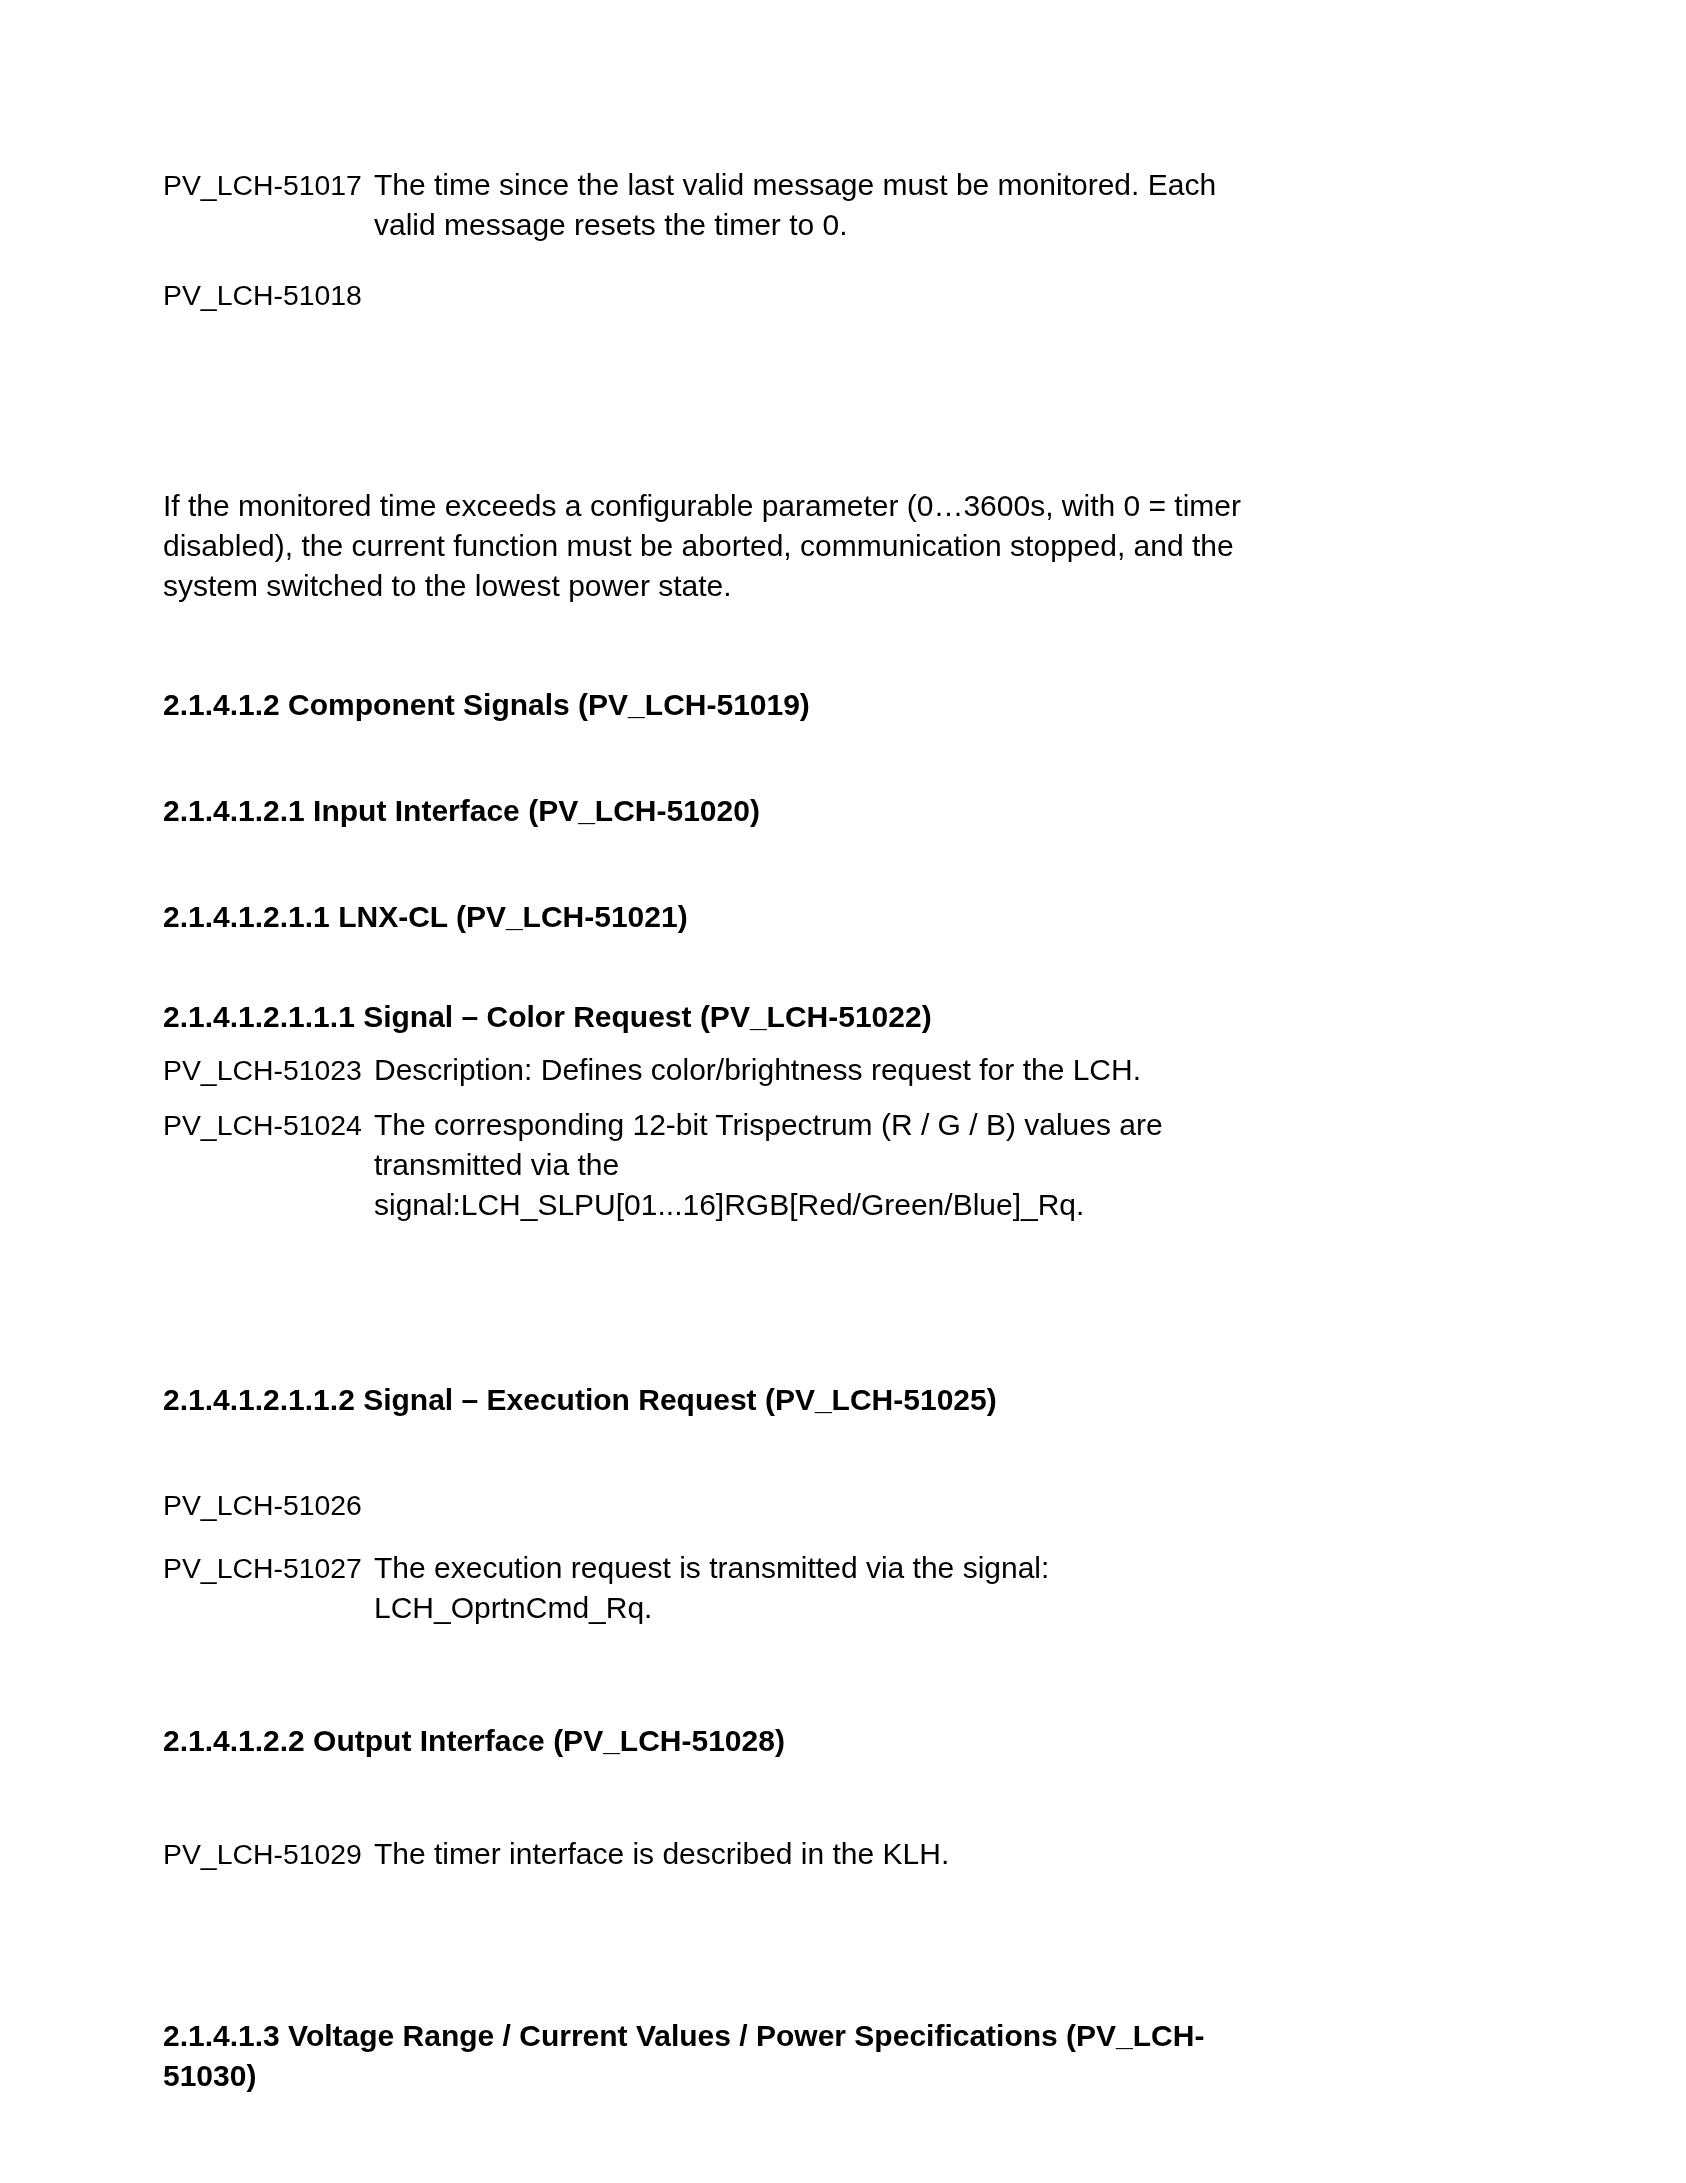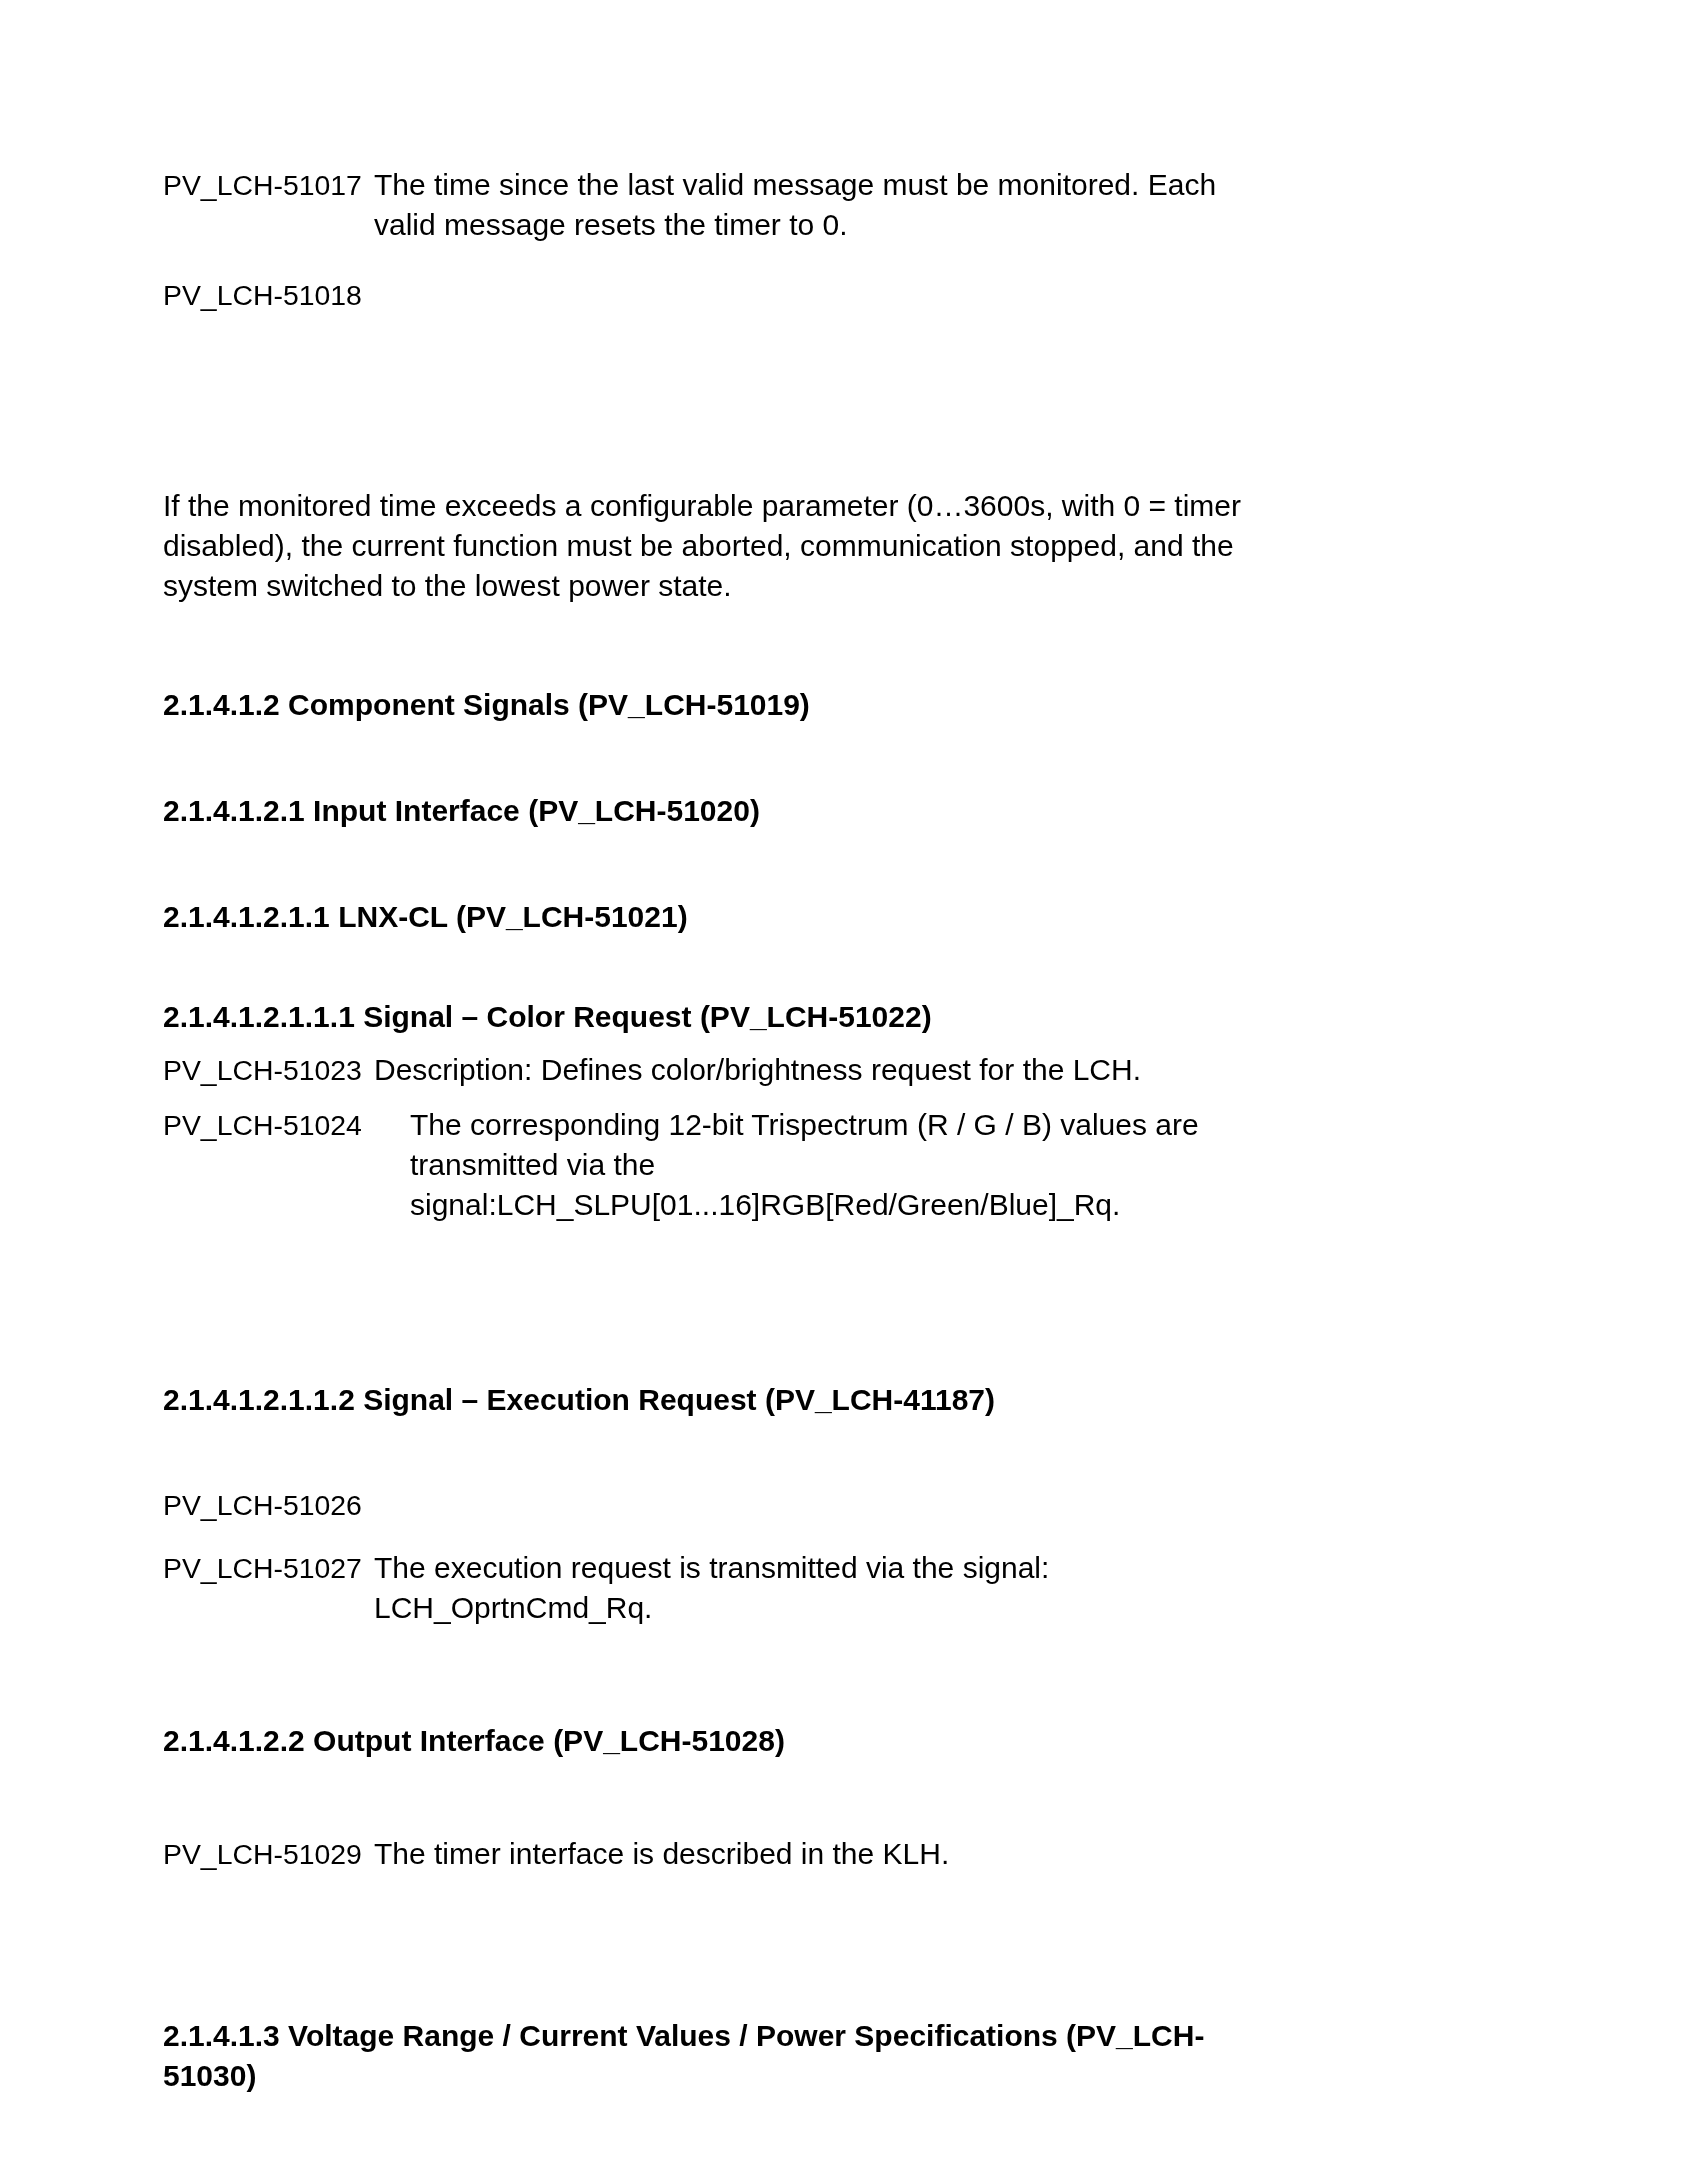--- a/index.html
+++ b/index.html
@@ -37,21 +37,21 @@
     font-weight: bold;
     font-size: 30px;
     line-height: 40px;
   }
   
   .mt45  { margin-top: 30px; flex-direction: column; }
   .mt120 { margin-top: 79px; }
   .mt100 { margin-top: 66px; }
   .mt90  { margin-top: 60px; }
   .mt20  { margin-top: 13.2px; }
-  .mt22  { margin-top: 14.6px; gap: 36px; }
+  .mt22  { margin-top: 14.6px; }
   .mt235 { margin-top: 155px; }
   .mt98  { margin-top: 65px; }
   .mt35  { margin-top: 23px; }
   .mt140 { margin-top: 93px; }
   .mt110 { margin-top: 73px; }
   .mt215 { margin-top: 142px; }
   .mt136 { margin-top: 90px; }
 </style>
 </head>
 <body>
@@ -79,21 +79,21 @@
   <div class="req mt20">
     <span class="rid">PV_LCH-51023</span>
     <span class="rtext">Description: Defines color/brightness request for the LCH.</span>
   </div>
 
   <div class="req mt22">
     <span class="rid">PV_LCH-51024</span>
     <span class="rtext">The corresponding 12-bit Trispectrum (R / G / B) values are transmitted via the signal:LCH_SLPU[01...16]RGB[Red/Green/Blue]_Rq.</span>
   </div>
 
-  <h2 class="hd mt235">2.1.4.1.2.1.1.2 Signal – Execution Request (PV_LCH-41187)</h2>
+  <h2 class="hd mt235">2.1.4.1.2.1.1.2 Signal – Execution Request (PV_LCH-51025)</h2>
 
   <div class="req mt98">
     <span class="rid">PV_LCH-51026</span>
   </div>
 
   <div class="req mt35">
     <span class="rid">PV_LCH-51027</span>
     <span class="rtext">The execution request is transmitted via the signal: LCH_OprtnCmd_Rq.</span>
   </div>
 

